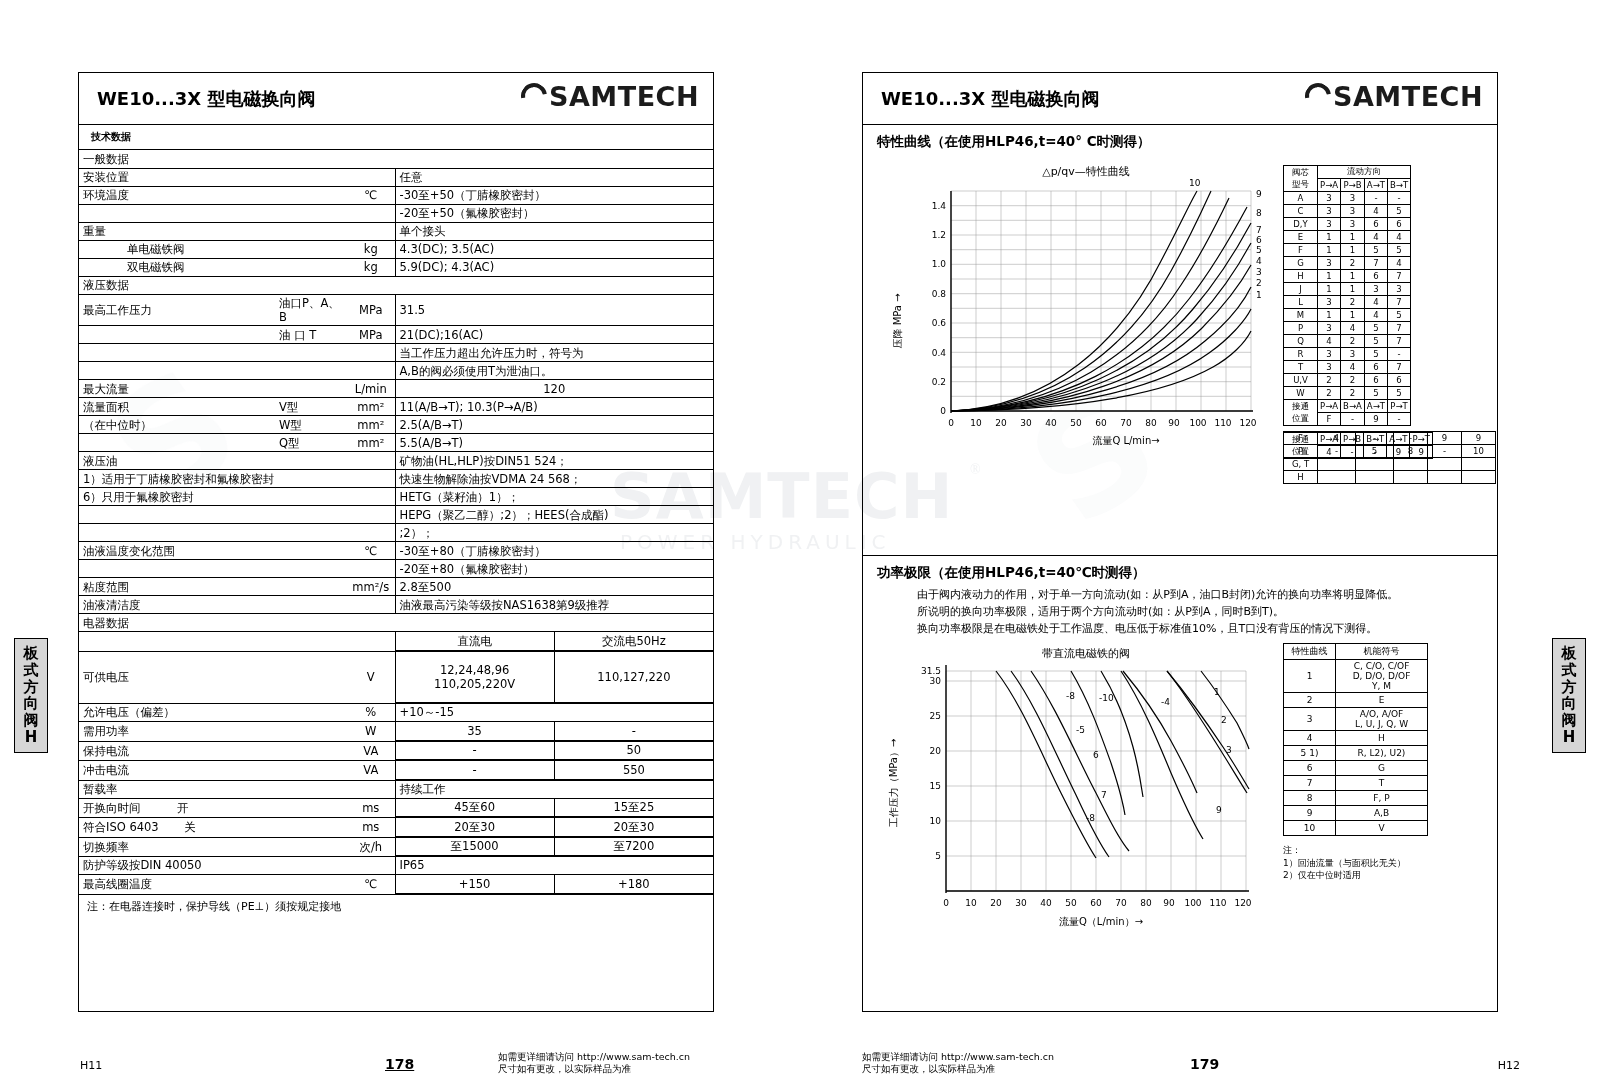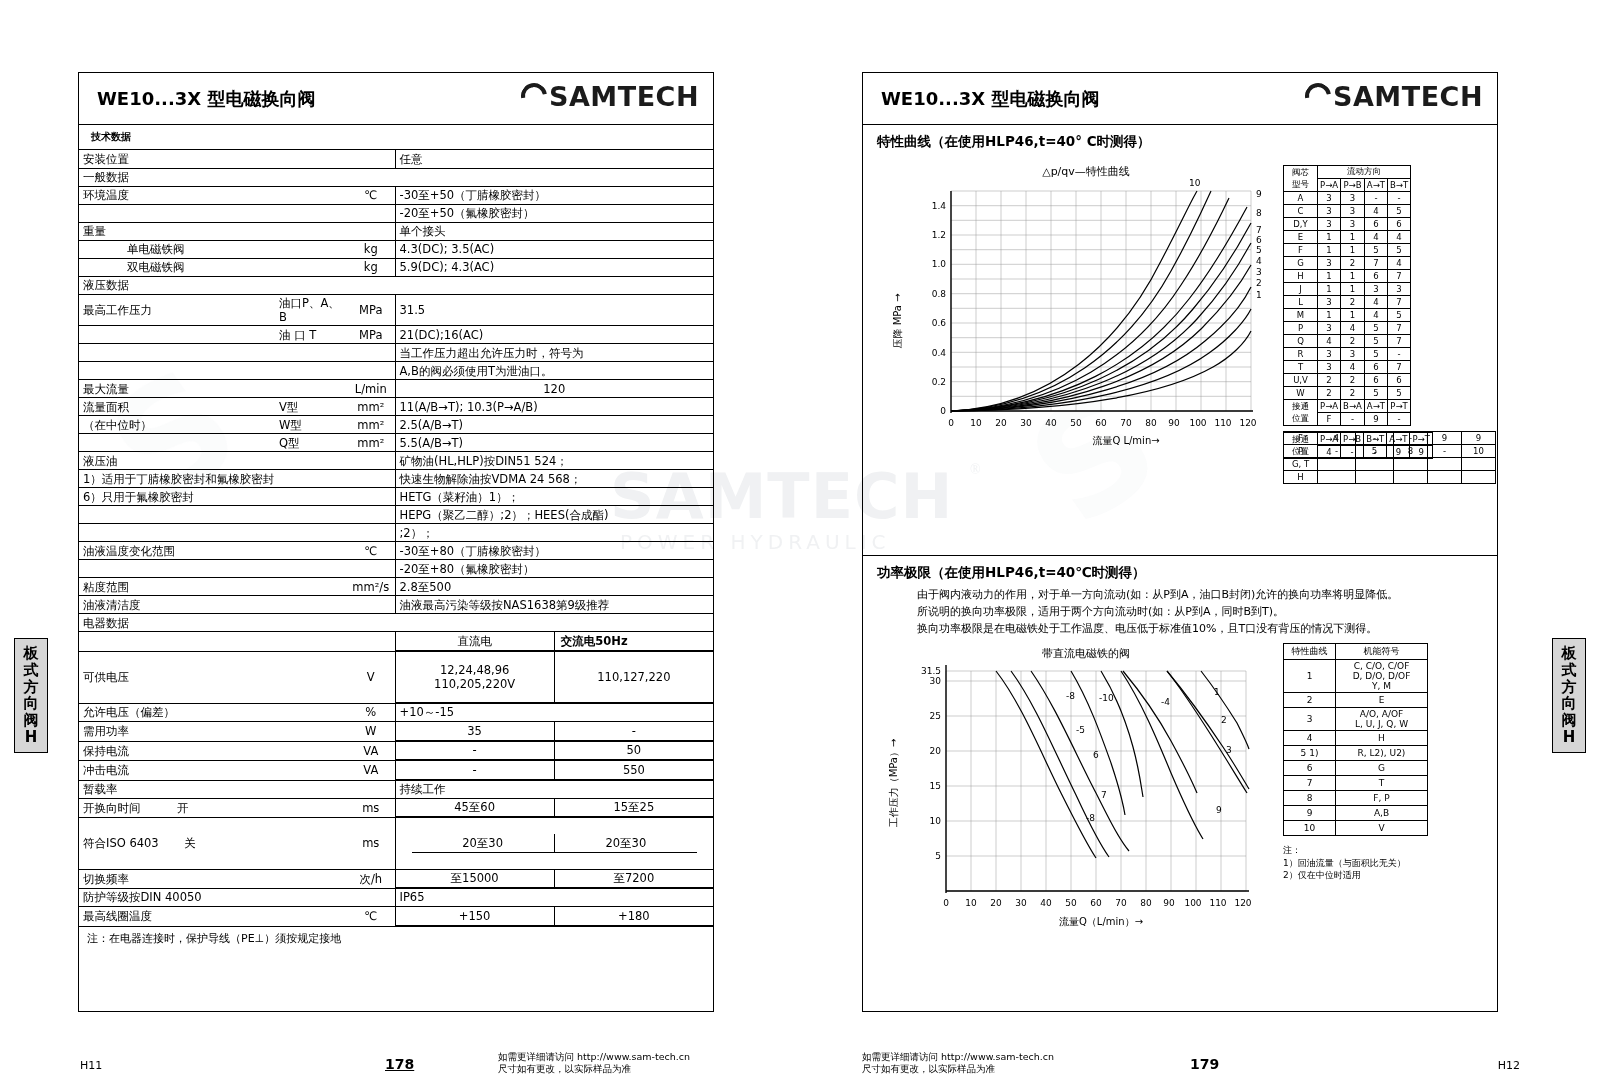--- a/index.html
+++ b/index.html
@@ -209,29 +209,29 @@
         <span class="swoosh"></span>
         <span>SAMTECH</span>
       </div>
     </div>
 
     <div class="sect-title">技术数据</div>
 
     <table class="spec">
       <tbody>
           <tr>
+            <td class="c-name" colspan="3">一般数据</td>
+            <td class="c-val"></td>
+          </tr>
+
+      <tr>
             <td class="c-name">安装位置</td>
             <td class="c-port"></td>
             <td class="c-unit"></td>
             <td class="c-val vline">任意</td>
-          </tr>
-
-      <tr>
-            <td class="c-name" colspan="3">一般数据</td>
-            <td class="c-val"></td>
           </tr>
 
       <tr>
             <td class="c-name">环境温度</td>
             <td class="c-port"></td>
             <td class="c-unit">℃</td>
             <td class="c-val vline">-30至+50（丁腈橡胶密封）</td>
           </tr>
 
       <tr>
@@ -374,21 +374,21 @@
 
       <tr>
         <td class="c-name"></td>
         <td class="c-port"></td>
         <td class="c-unit"></td>
         <td class="c-val vline" style="padding:0">
           <table style="width:100%; border-collapse:collapse;">
             <tbody>
                   <tr>
               <td style="width:50%; text-align:center; border-right:1px solid #000; padding:1px 0;">直流电</td>
-              <td style="width:50%; padding:1px 6px;font-weight:bold;">交流电50Hz</td>
+              <td style="width:50%; text-align:center; padding:1px 6px;">交流电50Hz</td>
             </tr>
           </tbody>
               </table>
         </td>
       </tr>
 
       <tr style="height:34px">
         <td class="c-name">可供电压</td>
         <td class="c-port"></td>
         <td class="c-unit">V</td>
@@ -480,21 +480,21 @@
           </tr>
                 </tbody>
               </table>
         </td>
       </tr>
 
       <tr>
         <td class="c-name" style="white-space:pre">符合ISO 6403       关</td>
         <td class="c-port"></td>
         <td class="c-unit">ms</td>
-        <td class="c-val vline" style="padding:16px">
+        <td class="c-val vline" style="padding:0">
           <table style="width:100%; border-collapse:collapse;">
                 <tbody>
                   <tr>
             <td style="width:50%; text-align:center; border-right:1px solid #000;">20至30</td>
             <td style="width:50%; text-align:center;">20至30</td>
           </tr>
                 </tbody>
               </table>
         </td>
       </tr>

